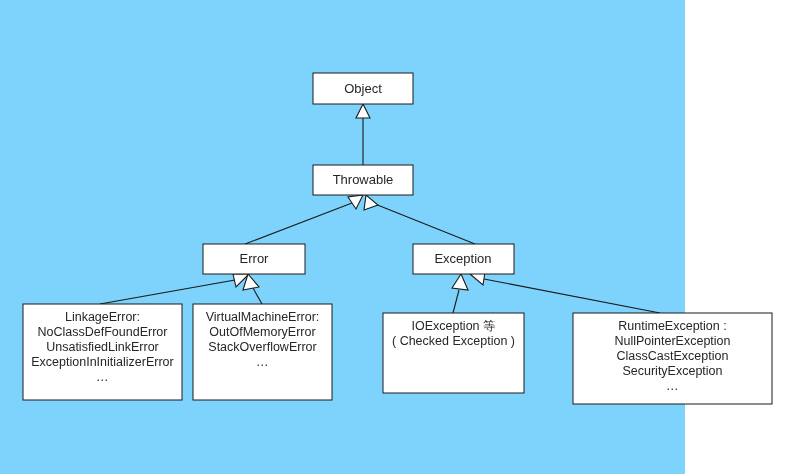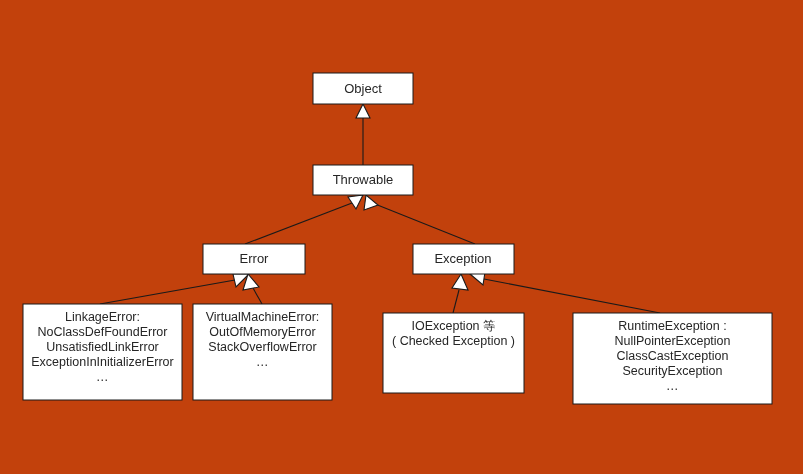--- a/index.html
+++ b/index.html
@@ -8,23 +8,23 @@
     background: #ffffff;
   }
   body {
     width: 803px;
     height: 474px;
     font-family: "Liberation Sans", sans-serif;
     overflow: hidden;
   }
   #diagram-root {
     position: relative;
-    width: 803px;
+    width: 685px;
     height: 474px;
-    background: #c2410c;
+    background: #7dd3fc;
   }
   svg#uml-canvas {
     display: block;
     width: 803px;
     height: 474px;
   }
   .uml-box {
     fill: #ffffff;
     stroke: #1a1a1a;
     stroke-width: 1;

